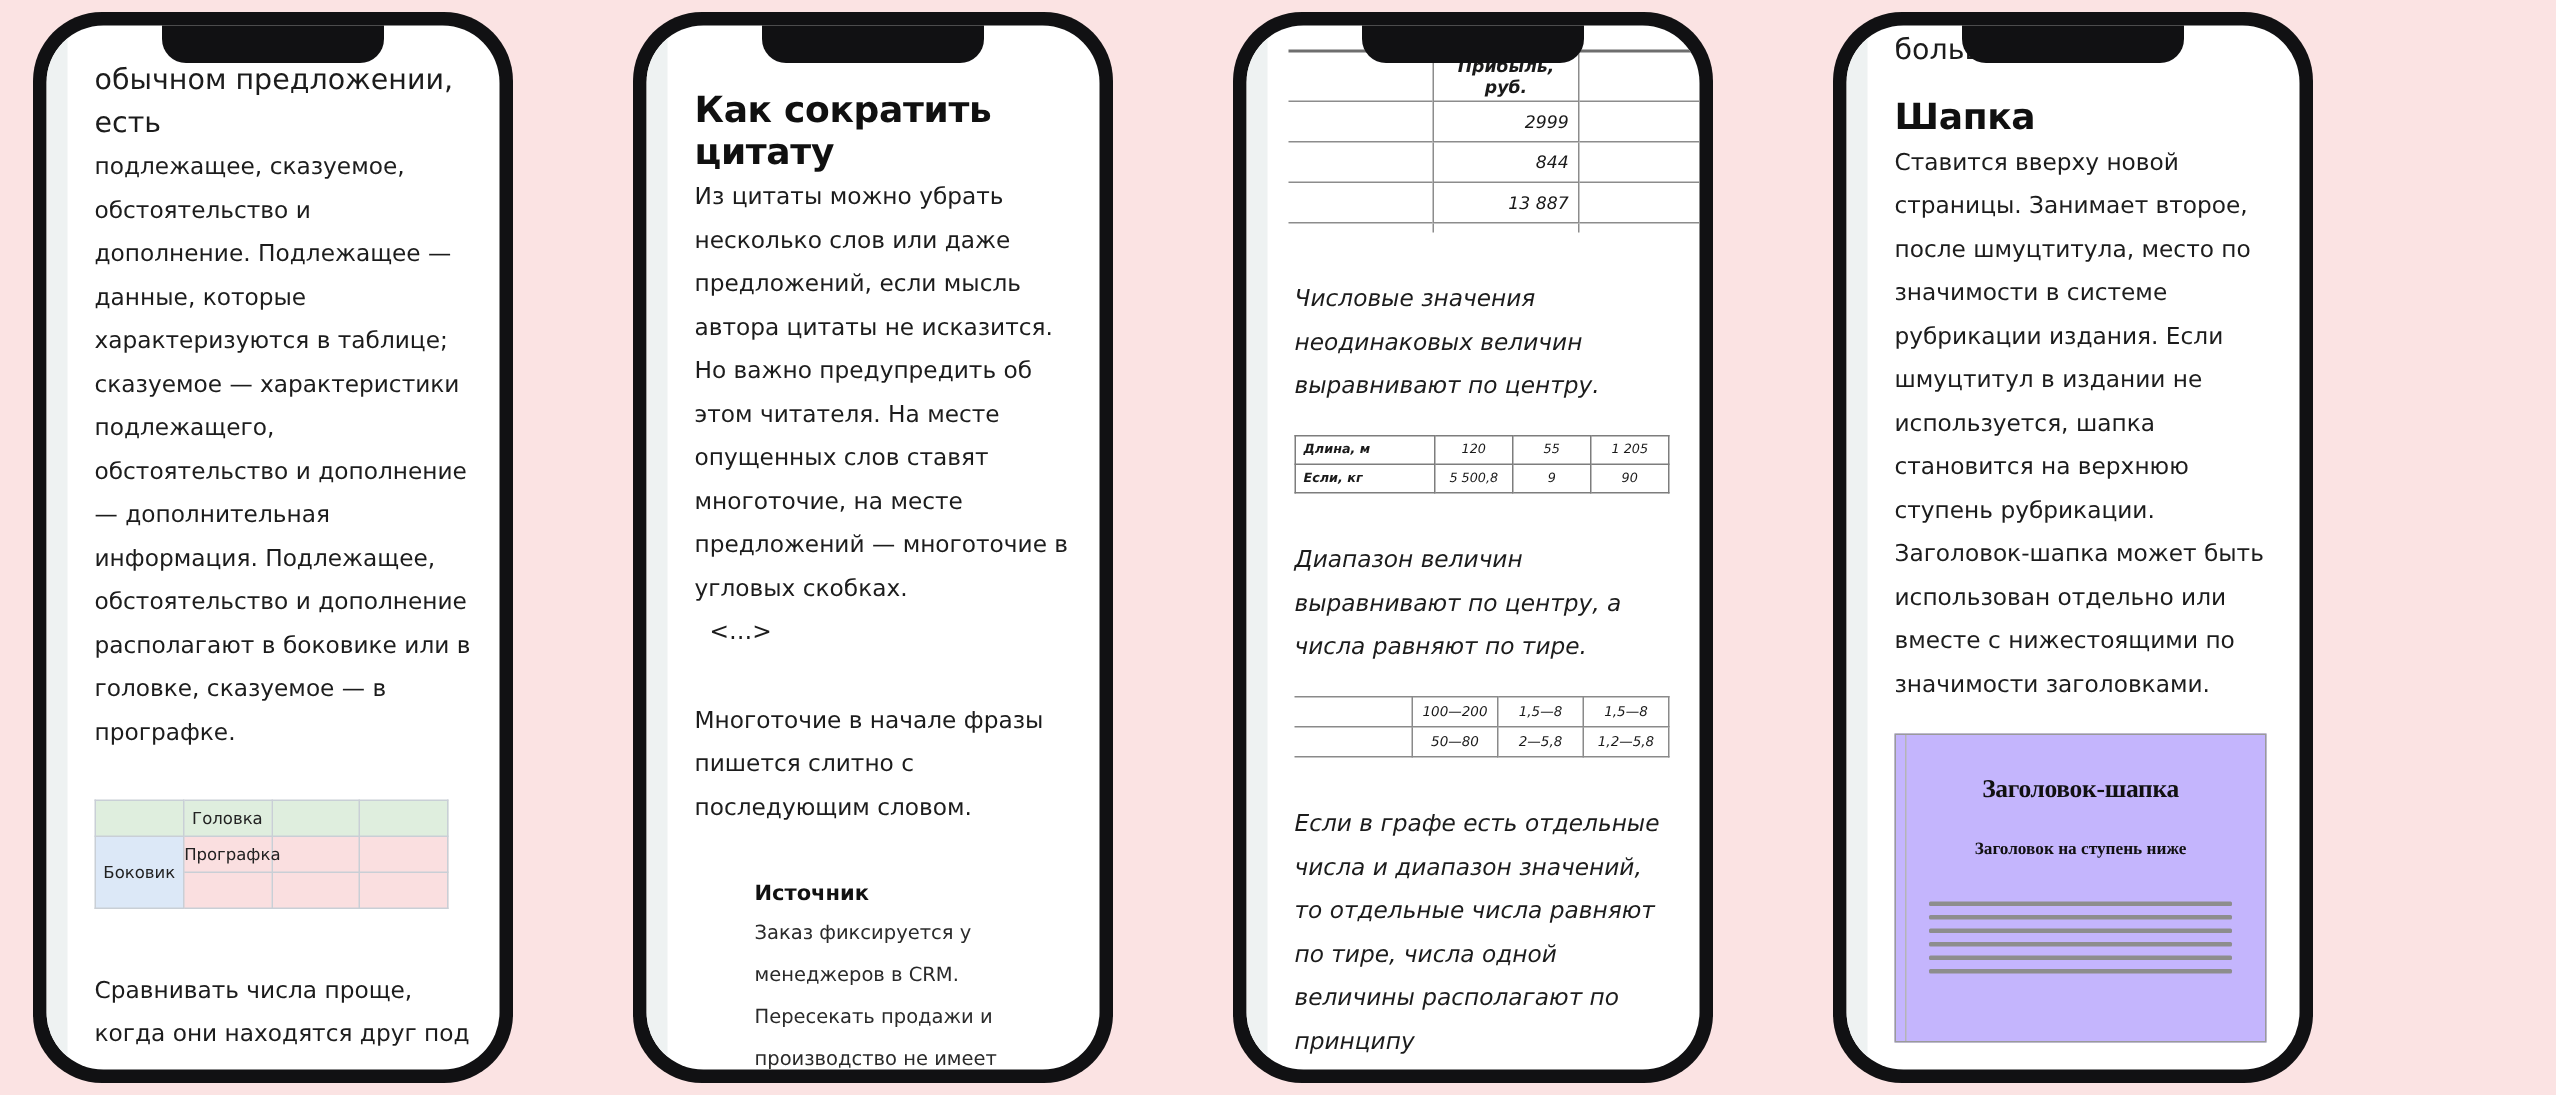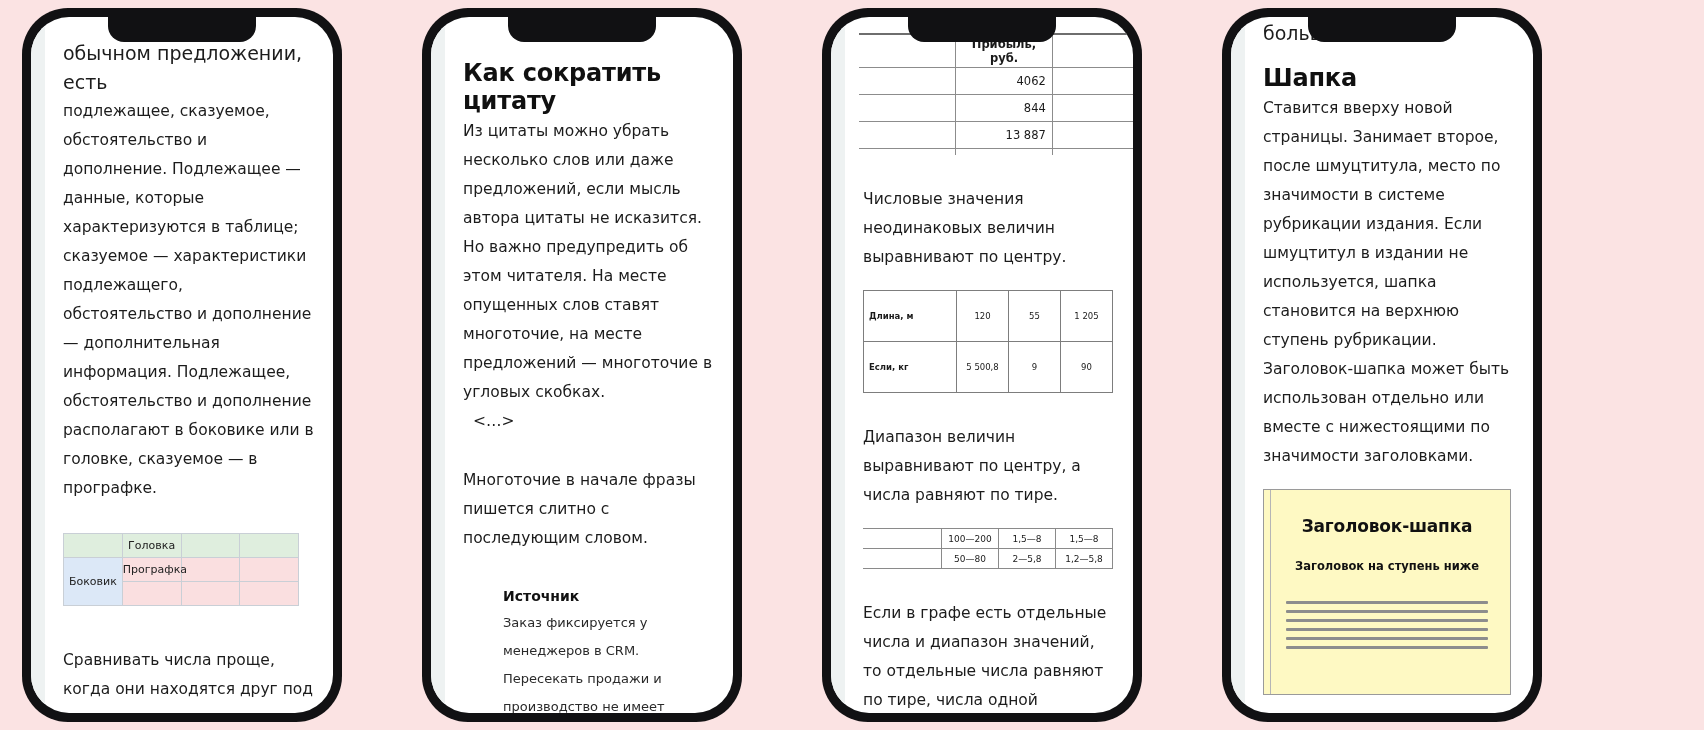--- a/index.html
+++ b/index.html
@@ -16,21 +16,21 @@
     position:absolute;
     width:320px;height:714px;
     top:8px;
     background:#111113;
     border-radius:46px;
     box-sizing:border-box;
     padding:9px;
   }
   .phone.p1{left:22px;text-decoration:underline;}
   .phone.p2{left:422px;}
-  .phone.p3{left:822px;}
+  .phone.p3{left:822px;font-style:italic;}
   .phone.p4{left:1222px;}
 
   .screen{
     position:relative;
     width:100%;height:100%;
     background:#ffffff;
     border-radius:38px;
     overflow:hidden;
   }
   .screen::before{   
@@ -98,43 +98,44 @@
   .t-profit .num{text-align:right;font-size:11.5px;}
   .t-profit .hd{text-align:center;font-weight:bold;font-size:11.5px;}
 
   
   .t-grid{
     border-collapse:collapse;width:250px;table-layout:fixed;
   }
   .t-grid td{
     border:1px solid #7d7d7d;
     font-size:8.5px;color:#1a1a1a;
-    height:18px;padding:16px 5px;text-align:center;
+    height:18px;padding:0 5px;text-align:center;
   }
   .t-grid td.lbl{text-align:left;font-weight:bold;}
 
   .t-range{
     border-collapse:collapse;width:250px;table-layout:fixed;
   }
   .t-range td{
     border:1px solid #8a8a8a;
     font-size:9px;color:#1a1a1a;
     height:19px;padding:0 4px;text-align:center;
   }
   .t-range td.blank{border-left:none;border-right:1px solid #8a8a8a;}
   .t-range tr.first td{border-top:1px solid #8a8a8a;}
 
   
   .pagebox{
     border:1px solid #9a9a9a;
-    background:#fef9c3;
+    background:#c4b5fd;
     width:248px;height:206px;
     box-sizing:border-box;
     padding:26px 18px 0 18px;
     position:relative;
+    font-family:Liberation Serif, serif;
   }
   .pagebox .spine{
     position:absolute;left:6px;top:0;bottom:0;width:1px;background:#b5b5b5;
   }
   .pb-title{
     text-align:center;font-weight:bold;font-size:17px;color:#111;
     letter-spacing:-0.2px;margin-bottom:22px;
   }
   .pb-sub{
     text-align:center;font-weight:bold;font-size:11.5px;color:#111;
@@ -216,21 +217,21 @@
         <div style="height:16px"></div>
         <table class="t-profit">
           <tbody>
               <tr>
             <td class="rule-top"></td>
             <td class="rule-top vline hd">Прибыль, руб.</td>
             <td class="rule-top vline"></td>
           </tr>
           <tr>
             <td class="rule-thin"></td>
-            <td class="rule-thin vline num">4062</td>
+            <td class="rule-thin vline num">2999</td>
             <td class="rule-thin vline"></td>
           </tr>
           <tr>
             <td class="rule-thin"></td>
             <td class="rule-thin vline num">844</td>
             <td class="rule-thin vline"></td>
           </tr>
           <tr>
             <td class="rule-thin"></td>
             <td class="rule-thin vline num">13 887</td>

